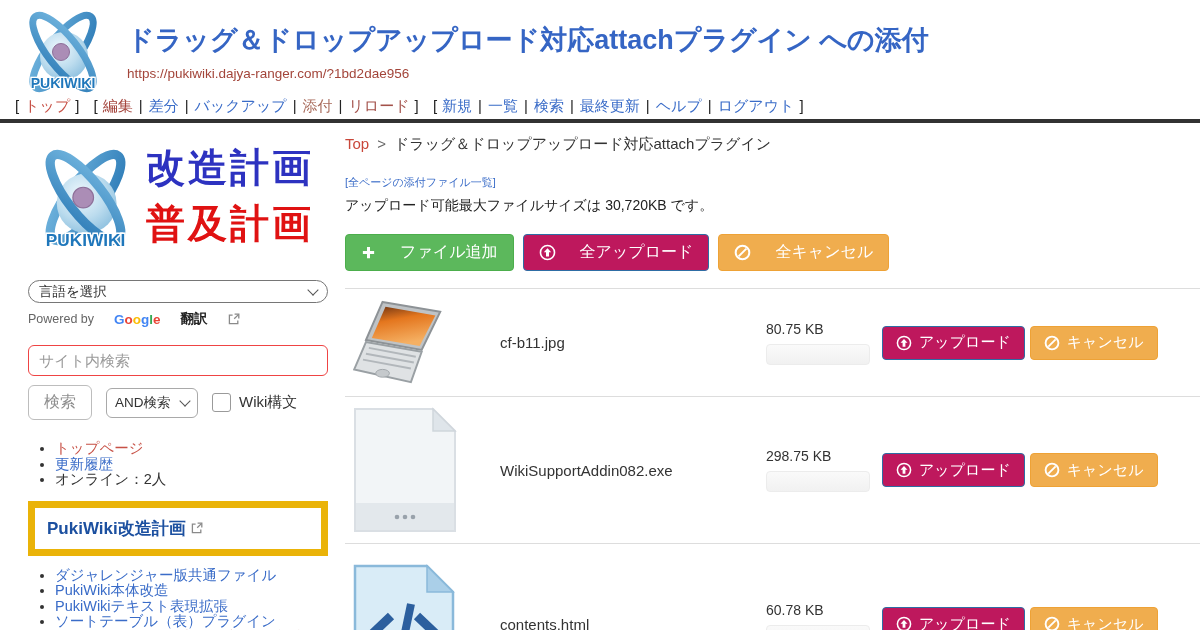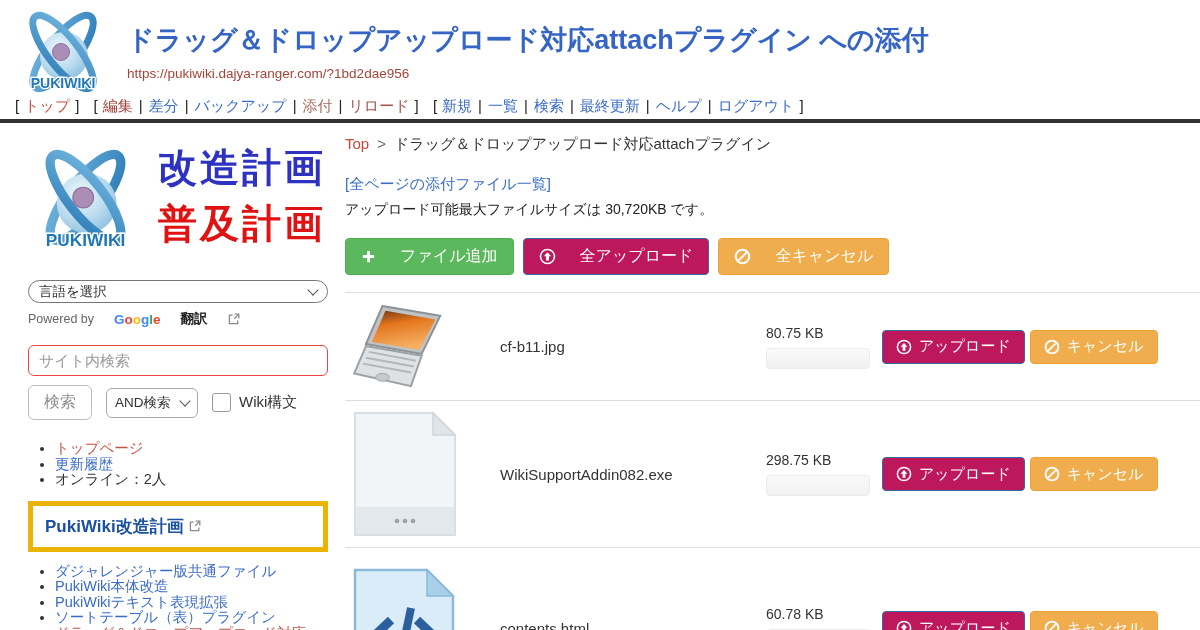--- a/index.html
+++ b/index.html
@@ -12,21 +12,21 @@
   .page-title{position:absolute;left:127px;top:22px;font-size:27px;font-weight:bold;color:#3565c4;white-space:nowrap;}
   .page-url{position:absolute;left:127px;top:66px;font-size:13.5px;color:#a3453a;}
   .navbar{position:absolute;left:10px;top:97px;font-size:15px;color:#222;white-space:nowrap;}
   .navbar .br{margin:0 5px;color:#222;}
   .navbar .sep{margin:0 6px;color:#222;}
   .nav-rule{position:absolute;left:0;top:119px;width:1200px;height:4px;background:#323232;}
 
   
   .sidebar{position:absolute;left:28px;top:138px;width:300px;}
   .banner{position:relative;width:300px;height:128px;}
-  .banner-txt{position:absolute;left:130px;top:2px;line-height:56px;font-weight:bold;
+  .banner-txt{position:absolute;left:118px;top:2px;line-height:56px;font-weight:bold;
               font-size:39px;letter-spacing:3px;white-space:nowrap;
               text-shadow:2px 0 0 #fff,-2px 0 0 #fff,0 2px 0 #fff,0 -2px 0 #fff;}
   .banner-line1{color:#2d32c0;}
   .banner-line2{color:#e01212;}
   .lang-select{margin-top:14px;width:300px;height:23px;border:1px solid #767676;border-radius:12px;
                display:flex;align-items:center;justify-content:space-between;padding:0 10px;box-sizing:border-box;
                font-size:13.5px;color:#333;background:#fff;cursor:pointer;}
   .powered{margin-top:7px;font-size:12.5px;color:#666;display:flex;align-items:center;gap:20px;}
   .goog{font-weight:bold;font-size:13.5px;letter-spacing:0;}
   .g1,.g4{color:#4285F4}.g2,.g6{color:#EA4335}.g3{color:#FBBC05}.g5{color:#34A853}
@@ -42,30 +42,30 @@
                display:flex;align-items:center;justify-content:space-between;padding:0 8px;box-sizing:border-box;
                font-size:13.5px;color:#333;cursor:pointer;}
   .chev{width:7px;height:7px;border-right:1.8px solid #555;border-bottom:1.8px solid #555;
         transform:rotate(45deg);margin-top:-4px;flex:0 0 auto;}
   .wiki-chk{display:flex;align-items:center;gap:8px;}
   .chkbox{width:17px;height:17px;border:1.5px solid #9a9a9a;border-radius:3px;background:#fff;cursor:pointer;}
   .chklabel{font-size:15px;color:#333;}
   ul.sb-list{margin:21px 0 0 0;padding-left:27px;list-style:disc;font-size:14.5px;line-height:15.5px;}
   ul.sb-list li{margin:0 0 0 0;color:#333;}
   ul.sb-list.second{margin-top:12px;}
-  .site-box{margin-top:13px;width:300px;box-sizing:border-box;border:5px solid #eab308;
+  .site-box{margin-top:13px;width:300px;box-sizing:border-box;border:7px solid #eab308;
             padding:9px 12px;display:flex;align-items:center;gap:5px;}
   .site-box-title{font-size:17px;font-weight:bold;color:#1c50a0;}
 
   
   .main{position:absolute;left:345px;top:130px;width:855px;}
   .crumbs{font-size:15px;margin-top:5px;}
   .crumb-sep{color:#666;margin:0 8px;}
   .crumb-cur{color:#333;}
-  .attach-link{display:block;margin-top:21px;font-size:15px;color:#3a6cc8;}
+  .attach-link{display:block;margin-top:21px;font-size:11px;color:#3a6cc8;}
   .maxsize{margin-top:7px;font-size:14px;color:#222;}
   .toolbar{margin-top:19px;display:flex;gap:9px;}
   .btn{display:inline-flex;align-items:center;gap:24px;border-radius:4px;color:#fff;cursor:pointer;
        font-size:16px;padding:0 15px;height:37px;border:1px solid transparent;font-family:inherit;}
   .btn-green{background:#5cb85c;border-color:#4cae4c;}
   .btn-blue{background:#be185d;border-color:#2e6da4;}
   .btn-orange{background:#f0ad4e;border-color:#eea236;}
   .btn-sm{font-size:15px;height:34px;padding:0 13px;gap:7px;}
 
   .file-rows{margin-top:17px;}

